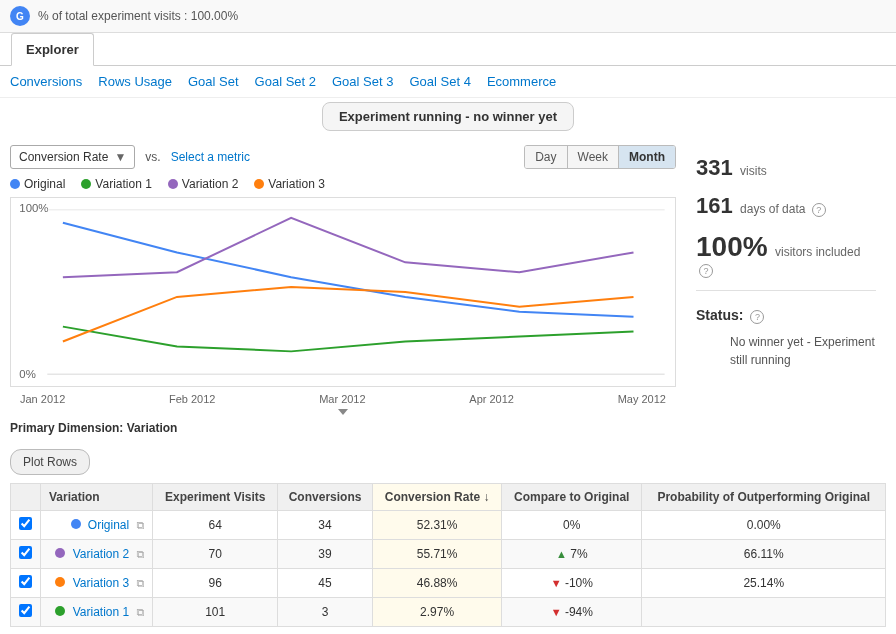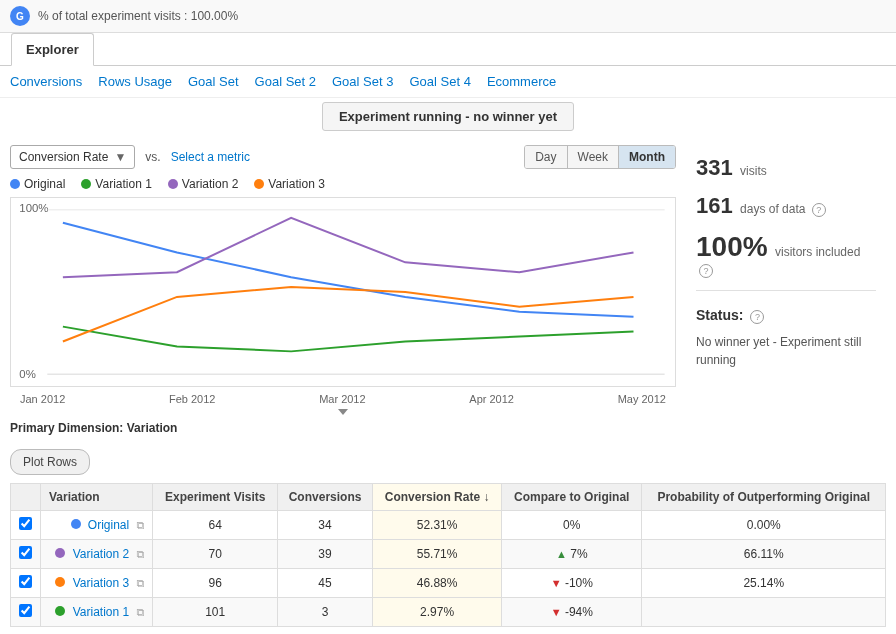--- a/index.html
+++ b/index.html
@@ -10,21 +10,21 @@
     .top-bar-text { font-size: 12px; color: #555; }
 
     .tabs-row { display: flex; align-items: flex-end; border-bottom: 1px solid #ccc; padding: 0 11px; background: #fff; }
     .tab { padding: 8px 14px; font-size: 13px; cursor: pointer; border: 1px solid #ccc; border-bottom: none; background: #e8e8e8; margin-right: 2px; color: #555; border-radius: 3px 3px 0 0; }
     .tab.active { background: #fff; color: #333; font-weight: bold; border-bottom: 1px solid #fff; margin-bottom: -1px; }
 
     .nav-tabs { display: flex; align-items: center; padding: 8px 10px; border-bottom: 1px solid #eee; gap: 16px; }
     .nav-tab { color: #0077cc; font-size: 13px; cursor: pointer; text-decoration: none; }
 
     .tooltip-bar { position: relative; display: flex; justify-content: center; margin: 4px 0; }
-    .tooltip-box { background: #f5f5f5; border: 1px solid #ccc; padding: 6px 16px; font-size: 13px; font-weight: bold; color: #333; border-radius: 3px; }
+    .tooltip-box { background: #f5f5f5; border: 1px solid #ccc; padding: 6px 16px; font-size: 13px; font-weight: bold; color: #333; border-radius: 8px; }
 
     .main-content { display: flex; padding: 10px; gap: 10px; }
     .chart-section { flex: 1; min-width: 0; }
     .right-panel { width: 200px; flex-shrink: 0; padding: 10px; }
 
     .chart-controls { display: flex; align-items: center; gap: 10px; margin-bottom: 8px; }
     .metric-dropdown { display: flex; align-items: center; border: 1px solid #aaa; border-radius: 3px; padding: 4px 8px; cursor: pointer; background: #fff; font-size: 12px; }
     .dropdown-arrow { margin-left: 6px; color: #666; }
     .vs-label { color: #555; font-size: 12px; }
     .select-metric { color: #0077cc; cursor: pointer; font-size: 12px; }
@@ -63,21 +63,21 @@
     .copy-icon { color: #aaa; cursor: pointer; font-size: 11px; margin-left: 4px; }
 
     .stat-block { margin-bottom: 12px; }
     .stat-number { font-size: 22px; font-weight: bold; color: #333; }
     .stat-label { font-size: 12px; color: #666; display: inline; margin-left: 4px; }
     .stat-pct { font-size: 28px; font-weight: bold; color: #333; }
     .help-icon { display: inline-flex; align-items: center; justify-content: center; width: 14px; height: 14px; border-radius: 50%; border: 1px solid #999; color: #999; font-size: 9px; cursor: pointer; margin-left: 3px; }
 
     .status-section { margin-top: 16px; }
     .status-label { font-size: 14px; font-weight: bold; color: #333; margin-bottom: 4px; }
-    .status-text { font-size: 12px; color: #555; line-height: 1.5; }
+    .status-text { font-size: 12px; color: #555; line-height: 1.5; margin-left: 34px; }
 
     .up-arrow { color: #388e3c; font-size: 11px; }
     .down-arrow { color: #d32f2f; font-size: 11px; }
     input[type=checkbox] { cursor: pointer; }
 
     .divider { height: 1px; background: #e0e0e0; margin: 4px 0; }
   </style>
 </head>
 <body>
 

